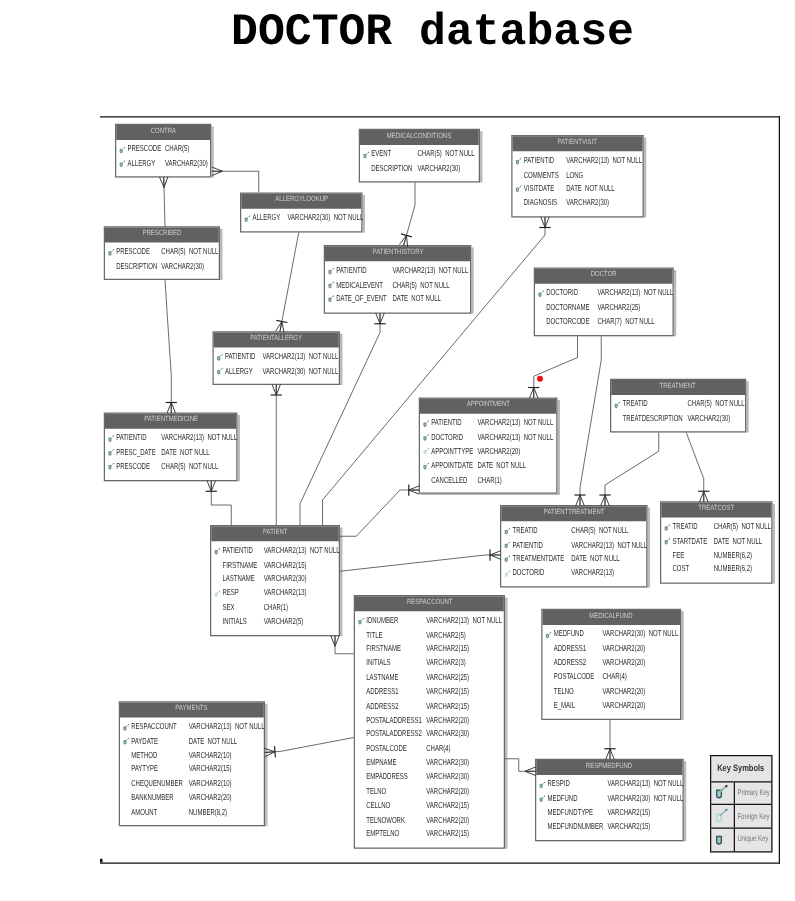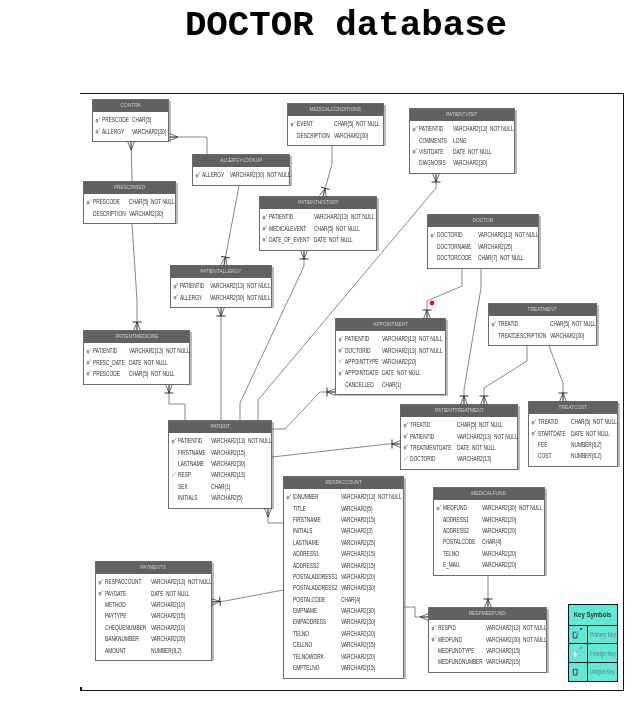--- a/index.html
+++ b/index.html
@@ -16,21 +16,21 @@
   .tshadow{position:absolute;background:#bbbbbb;z-index:0;}
   .tbl .hd{background:#616161;color:#cfcfcf;text-align:center;font-size:6px;
         line-height:11.5px;height:11.5px;white-space:nowrap;overflow:hidden;}
   .tbl .hd span{display:inline-block;transform:scaleX(0.80);transform-origin:center;}
   .tbl .body{position:relative;padding:2.5px 0 4.5px 0;}
   .row{position:relative;height:11.4px;font-size:7px;color:#2b2b2b;white-space:nowrap;}
   .cname,.ctype{position:absolute;top:2.2px;display:inline-block;white-space:pre;
         transform:scaleX(0.685);transform-origin:left top;}
   .ksym{position:absolute;left:1.5px;top:2.5px;}
   #frame-tick{position:absolute;left:80px;top:686.5px;width:1.6px;height:3.5px;background:#111;}
-  #legend{position:absolute;border:1.3px solid #111;background:#5eead4;box-sizing:border-box;}
+  #legend{position:absolute;border:1.3px solid #111;background:#e5e5e5;box-sizing:border-box;}
   #legend .lhd{text-align:center;font-size:7.5px;font-weight:bold;color:#333;
        border-bottom:1.3px solid #111;line-height:20px;height:20px;}
   #legend .lhd span{display:inline-block;transform:scaleX(0.80);}
   #legend .lrow{display:flex;height:18.4px;border-bottom:1.3px solid #111;box-sizing:border-box;}
   #legend .lrow:last-child{border-bottom:none;}
   #legend .lsym{flex:0 0 19px;border-right:1.3px solid #111;display:flex;align-items:center;justify-content:center;box-sizing:border-box;}
   #legend .ltxt{flex:1;display:flex;align-items:center;padding-left:2px;font-size:6.6px;color:#777;white-space:nowrap;overflow:hidden;}
   #legend .ltxt span{display:inline-block;transform:scaleX(0.72);transform-origin:left center;}
 </style>
 </head>

